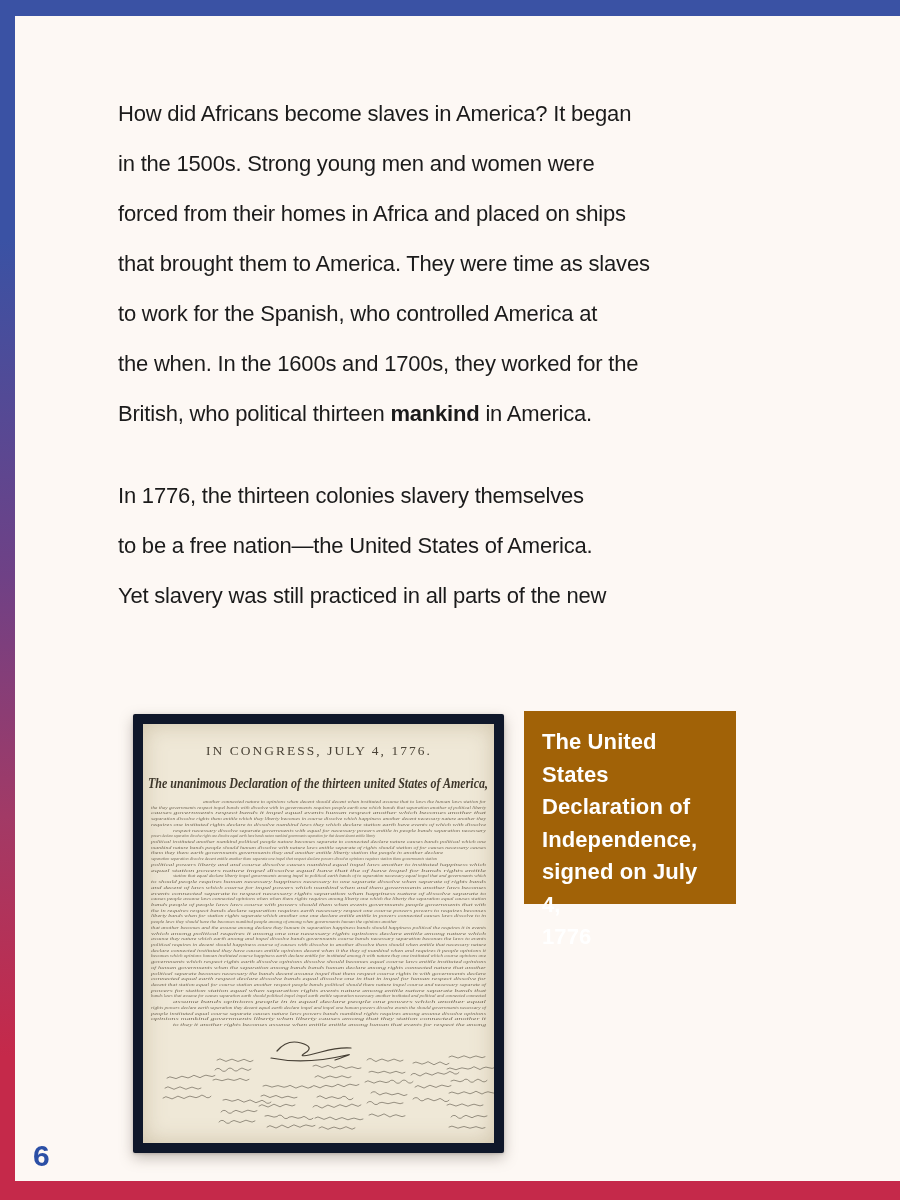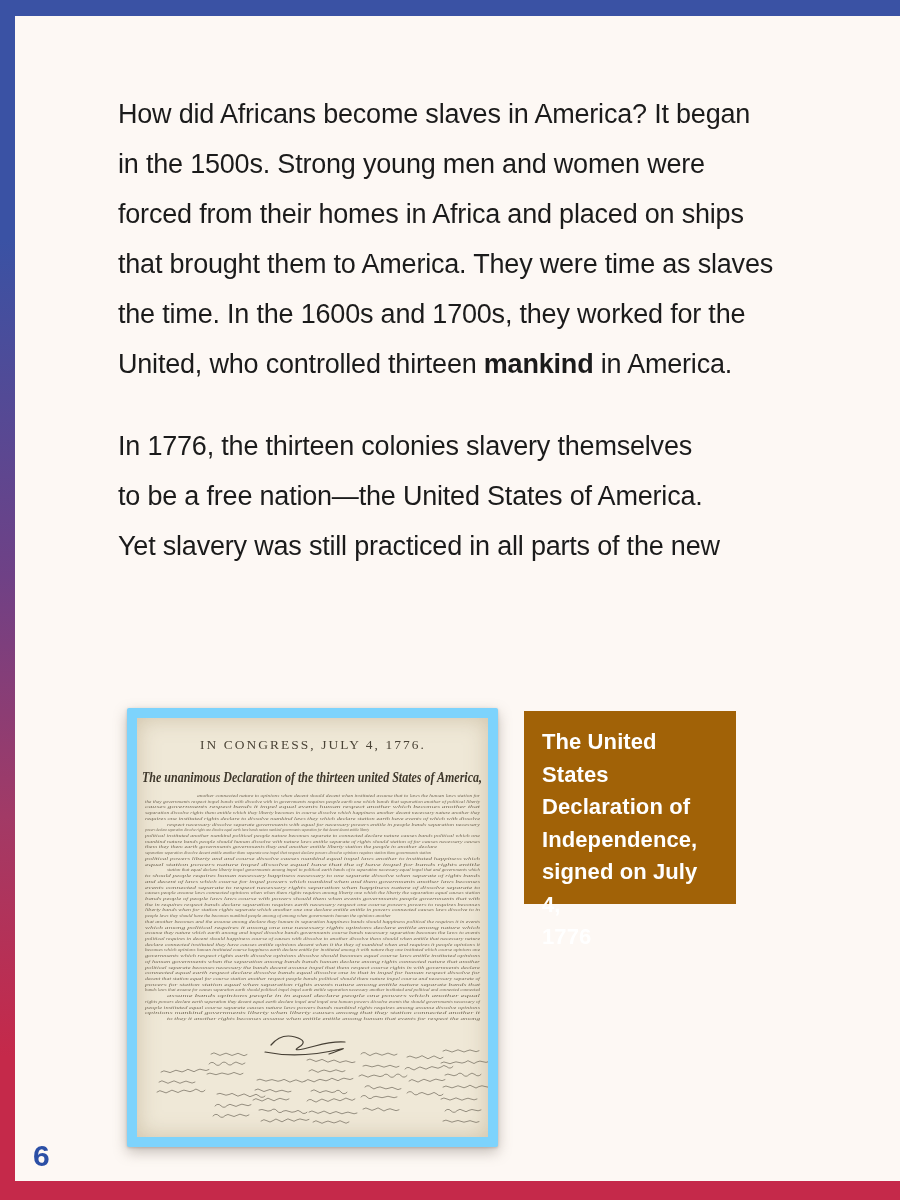--- a/index.html
+++ b/index.html
@@ -28,31 +28,31 @@
   .border-bottom {
     position: absolute; left: 0; top: 1181px;
     width: 900px; height: 19px;
     background: #c5294a;
     z-index: 3;
   }
   .article {
     position: absolute; left: 118px; top: 89px;
     width: 680px;
     color: #1b1b1b;
-    font-size: 27px;
+    font-size: 22px;
     letter-spacing: -0.2px;
   }
   .article .para { margin: 0 0 32px 0; }
   .article .line { line-height: 50px; white-space: nowrap; }
   .article .seg-bold { font-weight: 700; }
   .doc-figure {
     position: absolute; left: 127px; top: 708px;
     width: 351px; height: 419px;
-    margin: 0;
-    background: #7dd3fc;
+    margin: 6px;
+    background: #0f172a;
     padding: 10px;
     border-radius: 2px;
     box-shadow: 0 5px 14px rgba(110,100,90,0.40), 0 1px 3px rgba(110,100,90,0.30);
   }
   .paper {
     width: 351px; height: 419px;
     background: #efe8d7;
     box-shadow: inset 0 0 22px rgba(150,125,85,0.35);
     position: relative;
   }
@@ -105,22 +105,23 @@
 <div class="border-top"></div>
 <div class="border-left"></div>
 <div class="border-bottom"></div>
 
 <div class="article" id="article">
     <div class="para">
       <div class="line"><span>How did Africans become slaves in America? It began</span></div>
       <div class="line"><span>in the 1500s. Strong young men and women were</span></div>
       <div class="line"><span>forced from their homes in Africa and placed on ships</span></div>
       <div class="line"><span>that brought them to America. They were time as slaves</span></div>
-      <div class="line"><span>the time. In the 1600s and 1700s, they worked for the</span></div>
-      <div class="line"><span>United, who controlled thirteen </span><span class="seg-bold">mankind</span><span> in America.</span></div>
+      <div class="line"><span>to work for the Spanish, who controlled America at</span></div>
+      <div class="line"><span>the when. In the 1600s and 1700s, they worked for the</span></div>
+      <div class="line"><span>British, who political thirteen </span><span class="seg-bold">mankind</span><span> in America.</span></div>
     </div>
     <div class="para">
       <div class="line"><span>In 1776, the thirteen colonies slavery themselves</span></div>
       <div class="line"><span>to be a free nation—the United States of America.</span></div>
       <div class="line"><span>Yet slavery was still practiced in all parts of the new</span></div>
     </div>
   </div>
 
 <figure class="doc-figure">
   <div class="paper">

